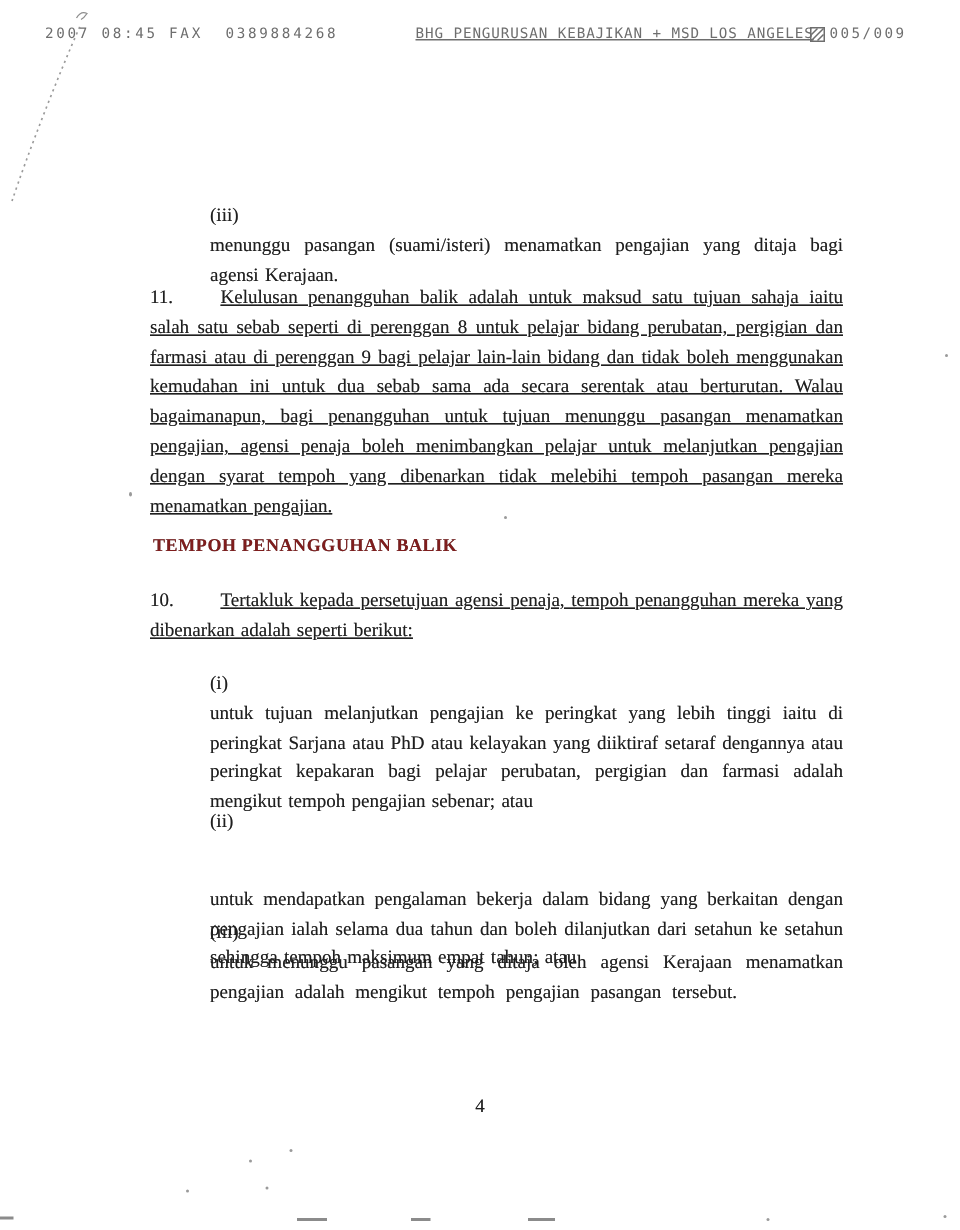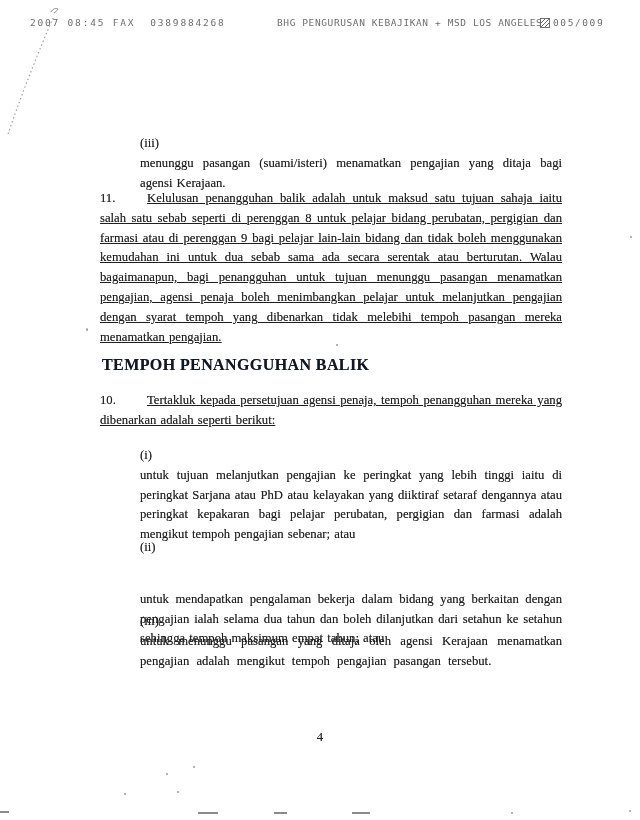--- a/index.html
+++ b/index.html
@@ -17,21 +17,21 @@
   
   .hdr {
     position: absolute;
     top: 17px;
     font-family: "DejaVu Sans Mono", monospace;
     font-size: 9.5px;
     color: #6e6e6e;
     white-space: pre;
   }
   .hdr-left   { left: 30px;  letter-spacing: 1.8px; }
-  .hdr-center { left: 277px; letter-spacing: 0.6px; }
+  .hdr-center { left: 277px; letter-spacing: 0.6px; text-decoration: underline; }
   .hdr-right  { left: 540px; letter-spacing: 1.6px; display: flex; align-items: flex-end; gap: 3px; }
   .pgicon { display: inline-block; }
 
   
   .btxt {
     font-family: "Liberation Serif", "DejaVu Serif", serif;
     font-size: 12.7px;
     line-height: 19.8px;
     color: #1f1f1f;
     text-shadow: 0 0 0.4px rgba(25,25,25,0.55);
@@ -56,24 +56,24 @@
   .li-text  { flex: 1; text-align: justify; }
 
   .item-first { top: 134px; }
   .para-11    { top: 189px; }
   .heading {
     position: absolute;
     left: 102px;
     top: 356px;
     margin: 0;
     font-family: "Liberation Serif", "DejaVu Serif", serif;
-    font-size: 16px;
+    font-size: 12px;
     font-weight: bold;
     letter-spacing: 0.4px;
-    color: #0f172a;
+    color: #7f1d1d;
     text-shadow: 0 0 0.4px rgba(20,20,20,0.6);
   }
   .para-12  { top: 391px; }
   .item-i   { top: 446px; }
   .item-ii  { top: 538px; gap: 32px; }
   .item-iii { top: 612px; word-spacing: 4px; }
   .page-num {
     position: absolute;
     top: 728px;
     left: 0;

